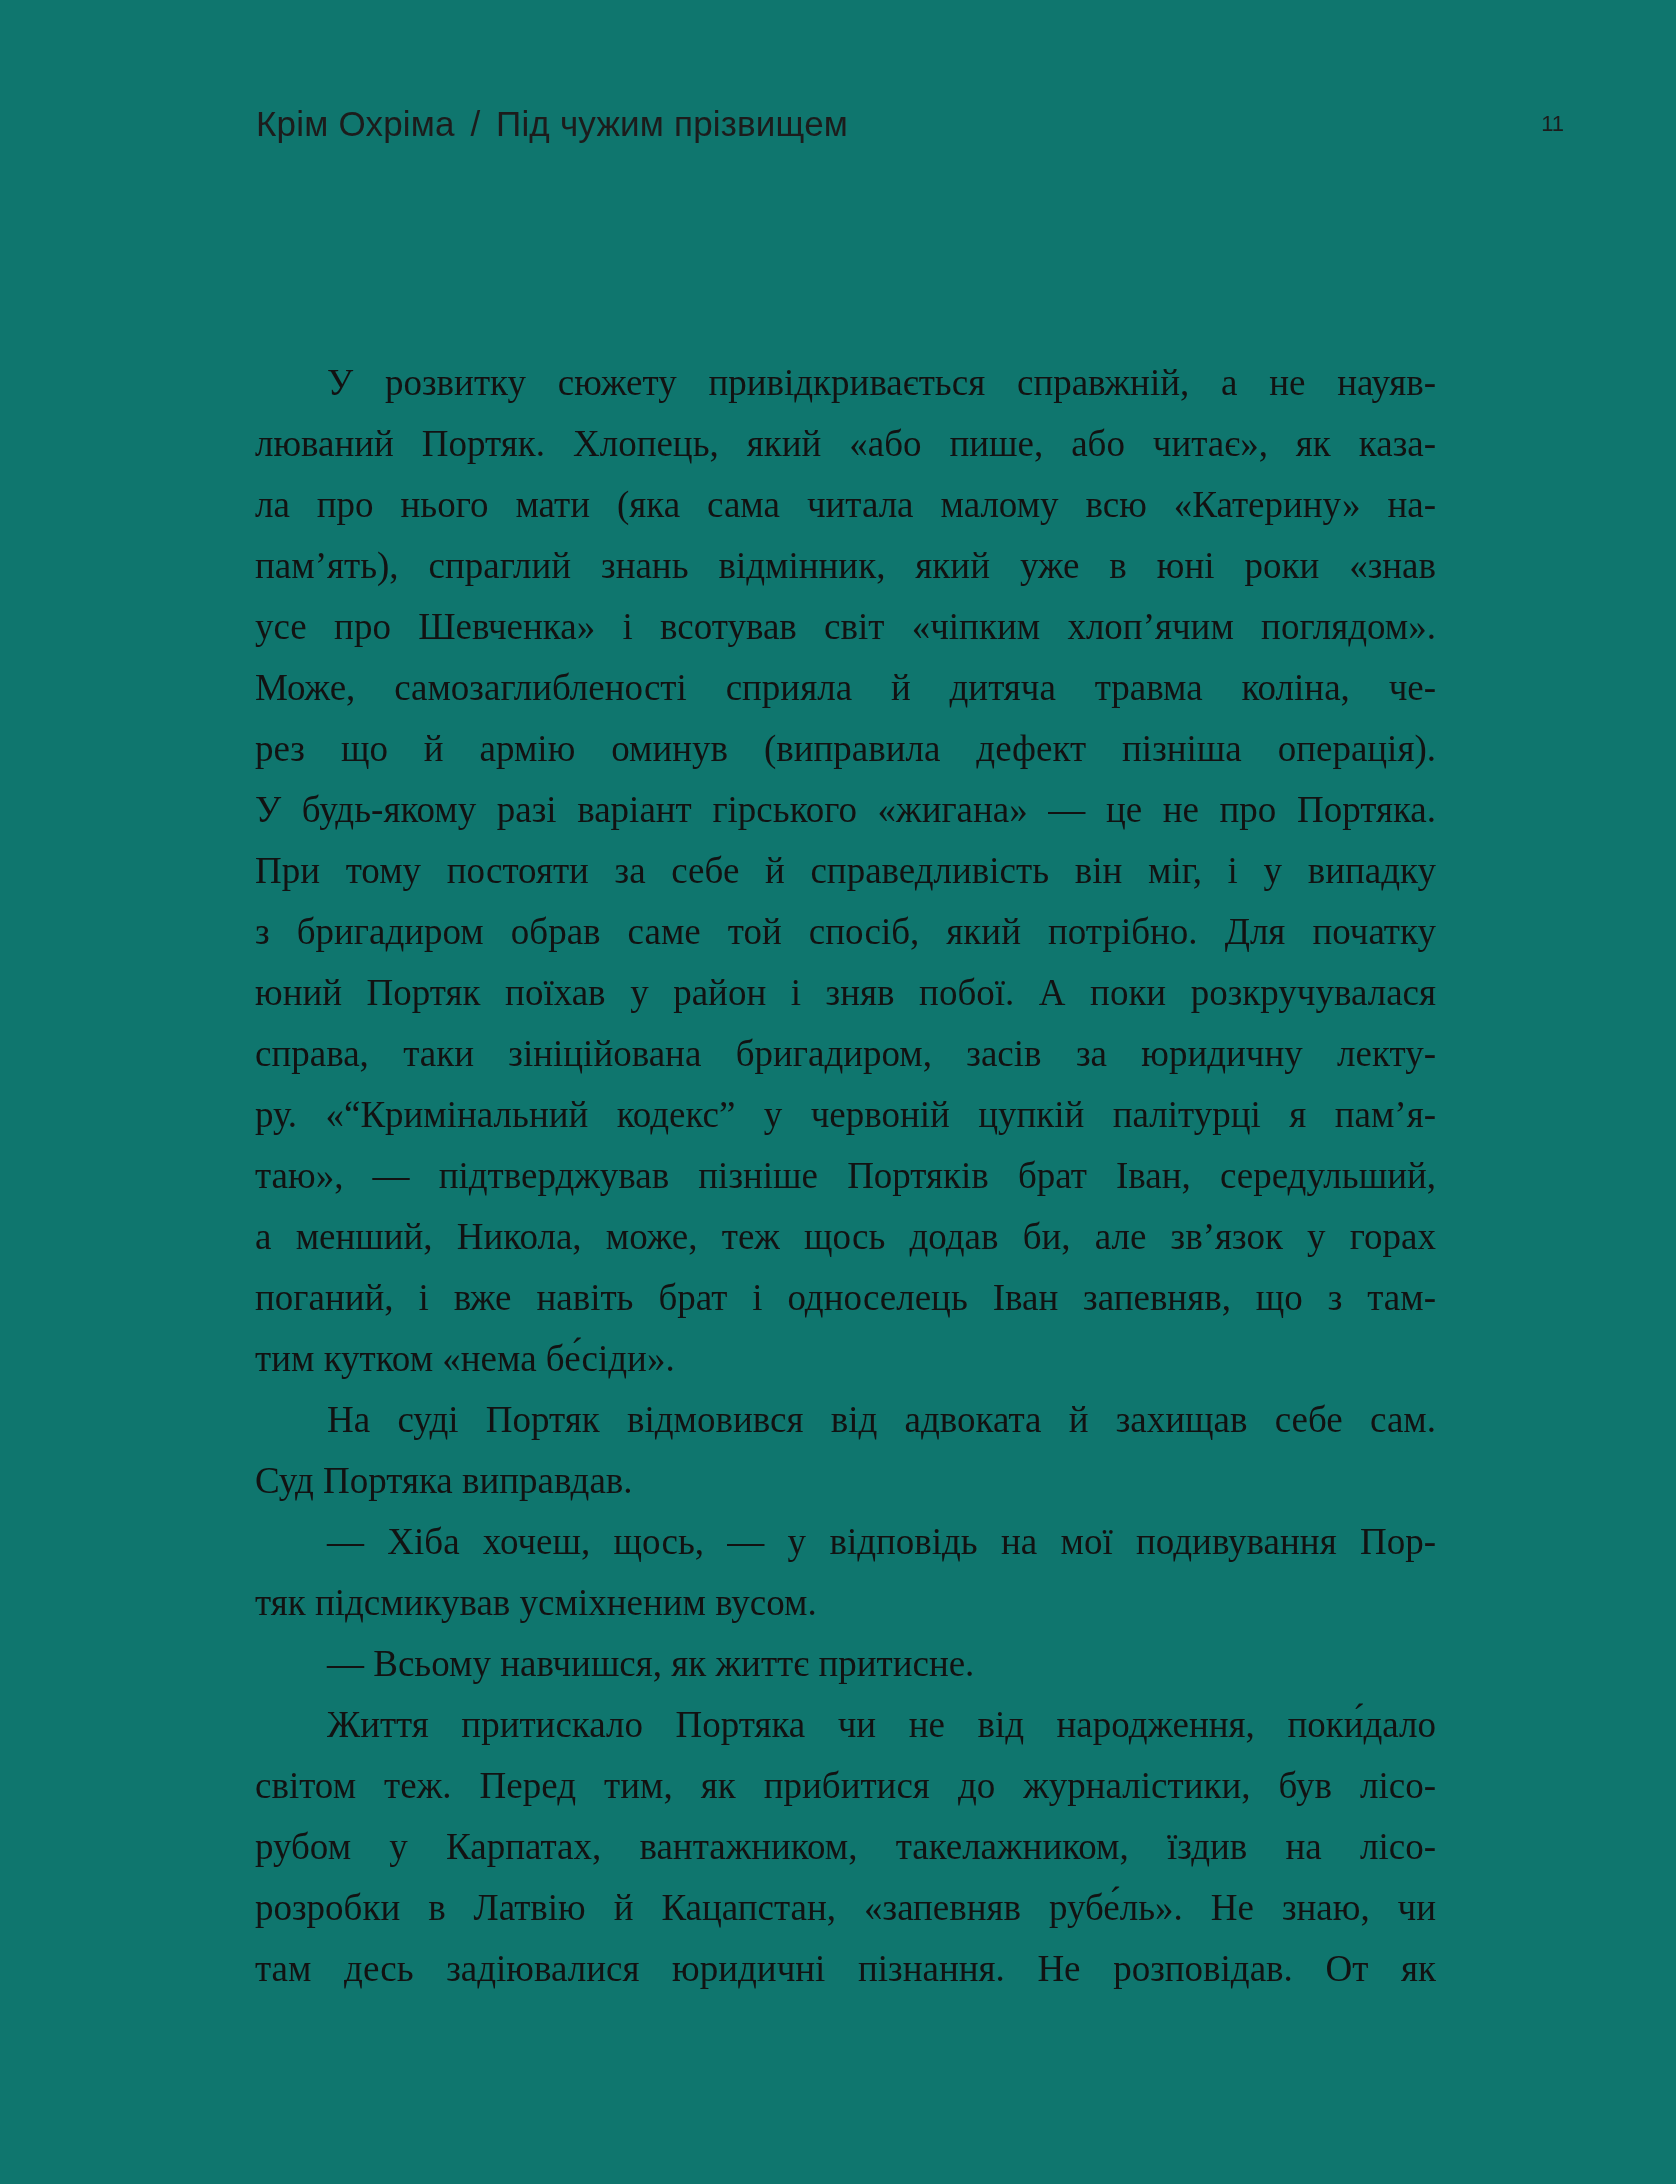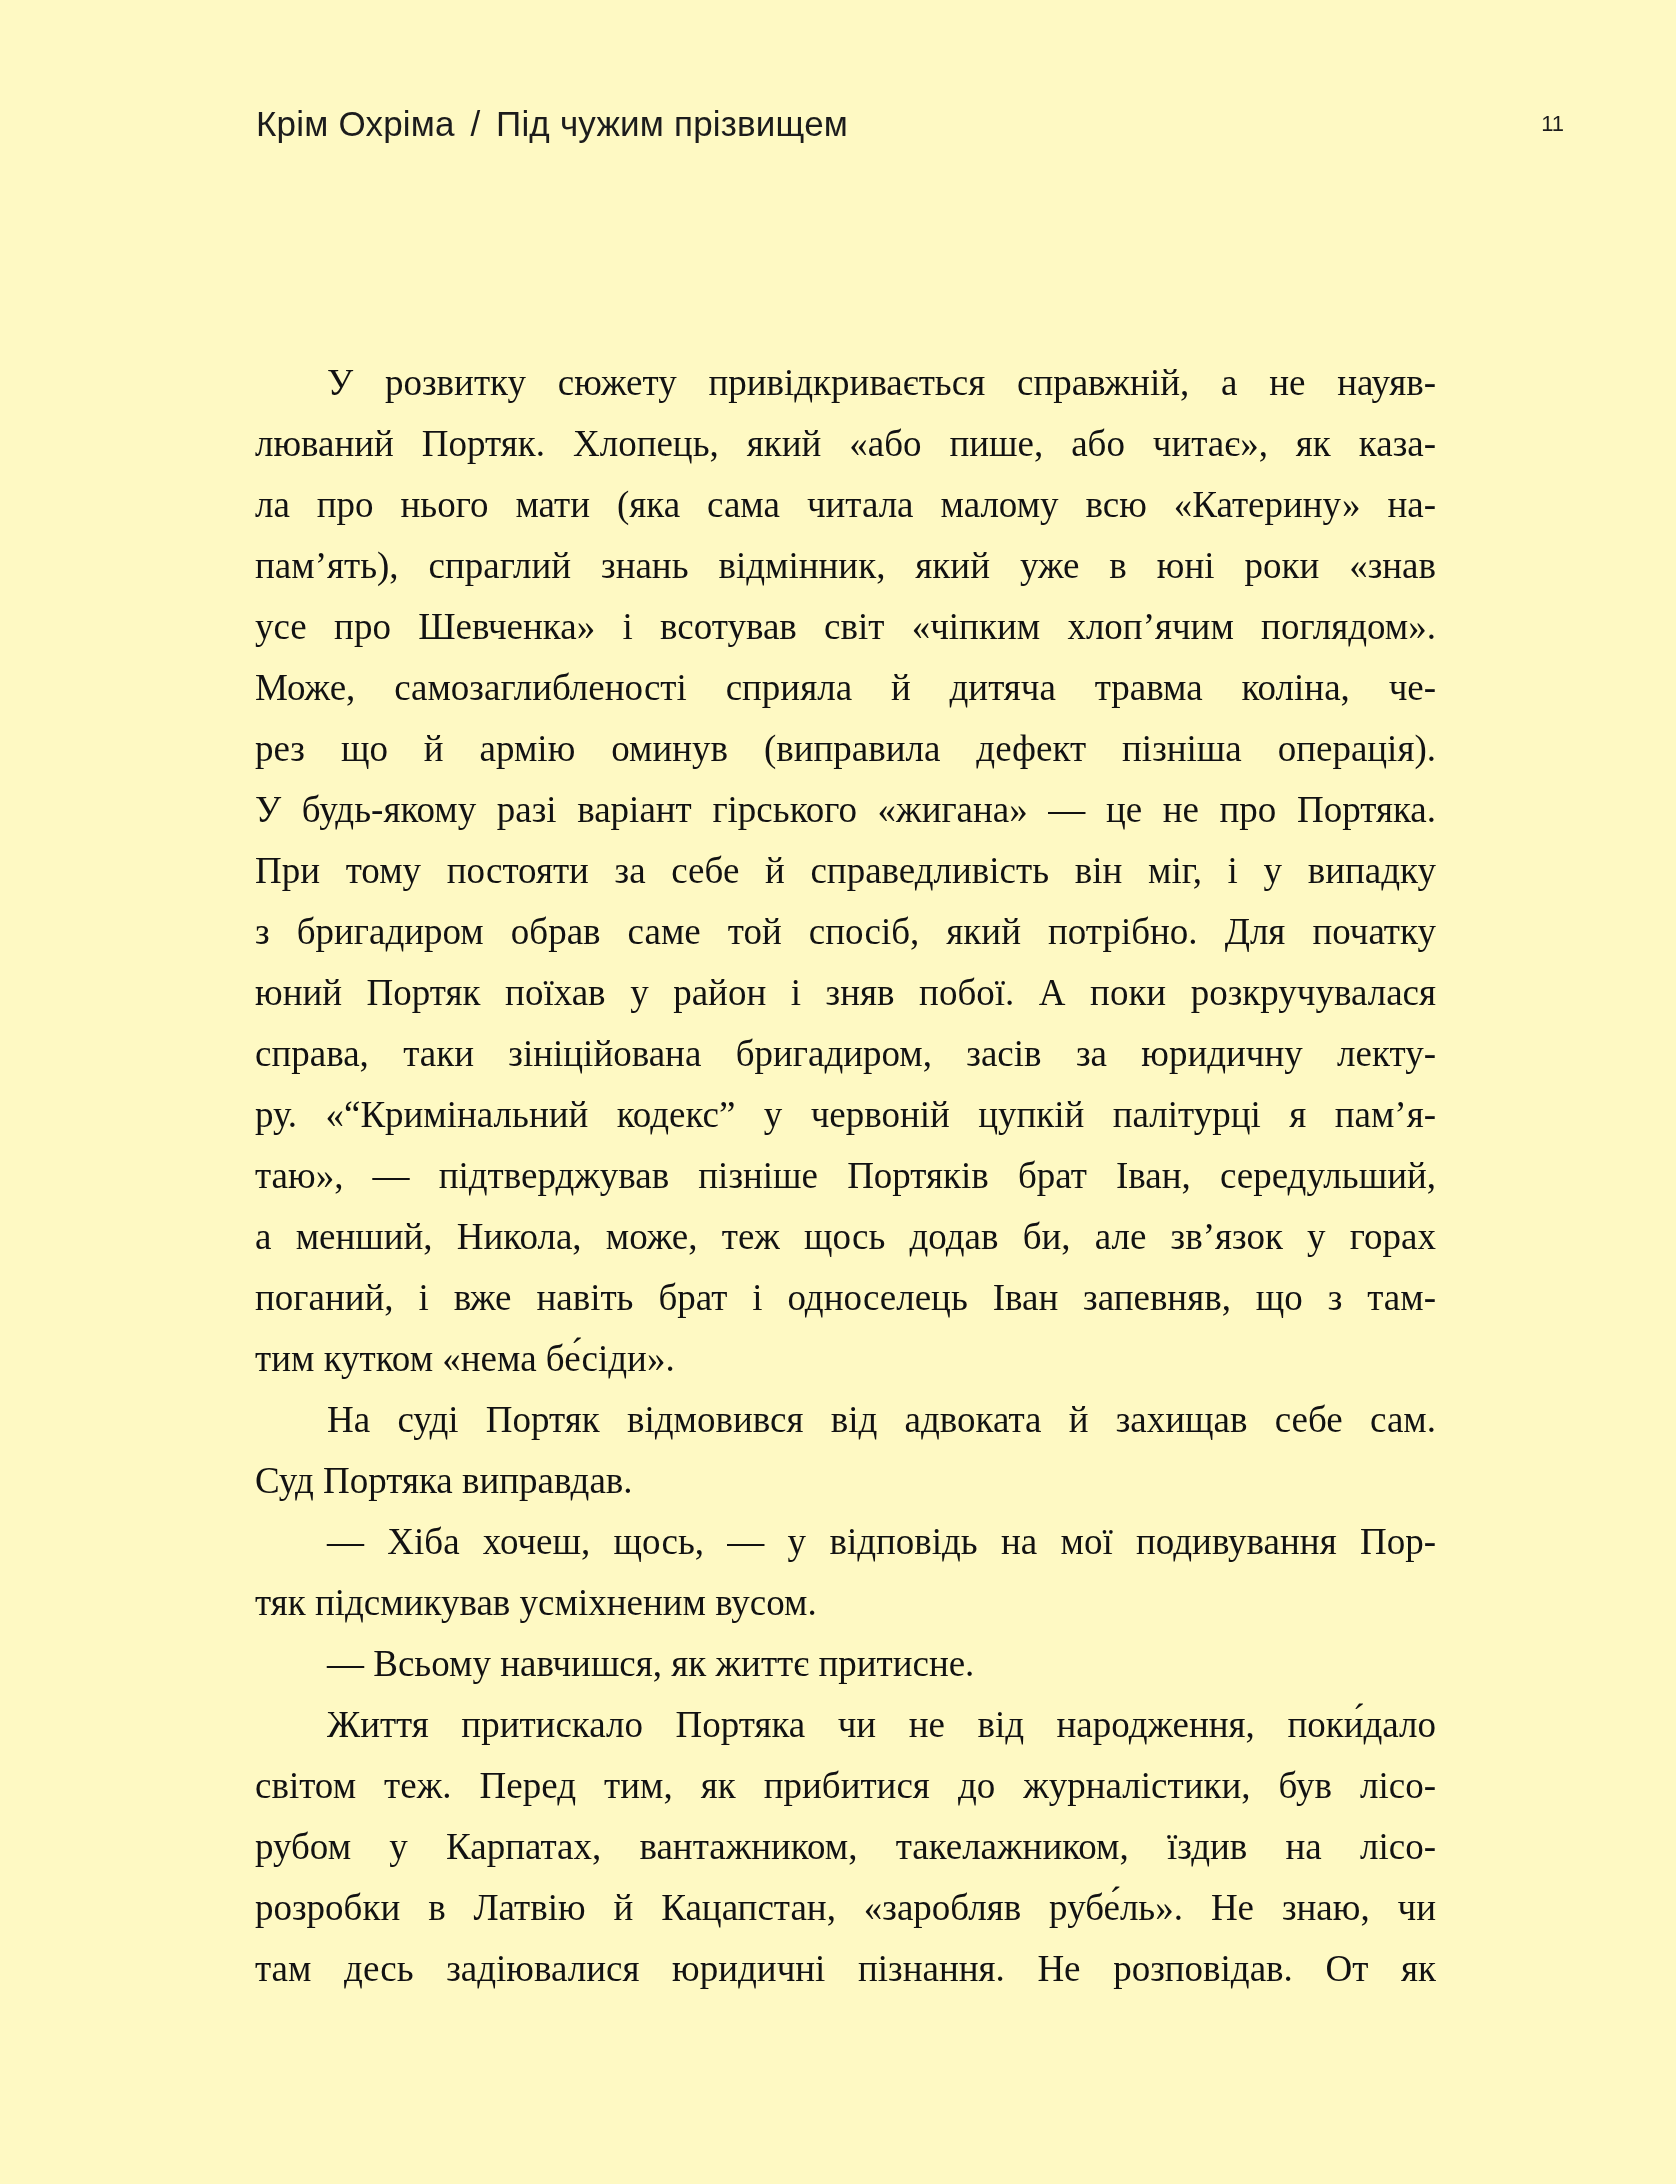--- a/index.html
+++ b/index.html
@@ -4,21 +4,21 @@
 <style>
   html, body {
     margin: 0;
     padding: 0;
     background: #e8e8e8;
   }
   .page {
     position: relative;
     width: 1677px;
     height: 2184px;
-    background: #fef9c3;
+    background: #0f766e;
     overflow: hidden;
   }
   
   .running-head {
     position: absolute;
     left: 256px;
     top: 101px;
     display: flex;
     align-items: baseline;
     font-family: "Liberation Sans", sans-serif;
@@ -100,18 +100,18 @@
     <div class="ln j">поганий, і вже навіть брат і односелець Іван запевняв, що з там-</div>
     <div class="ln">тим кутком «нема бе́сіди».</div>
     <div class="ln j in">На суді Портяк відмовився від адвоката й захищав себе сам.</div>
     <div class="ln">Суд Портяка виправдав.</div>
     <div class="ln j in">— Хіба хочеш, щось, — у відповідь на мої подивування Пор-</div>
     <div class="ln">тяк підсмикував усміхненим вусом.</div>
     <div class="ln in">— Всьому навчишся, як життє притисне.</div>
     <div class="ln j in">Життя притискало Портяка чи не від народження, поки́дало</div>
     <div class="ln j">світом теж. Перед тим, як прибитися до журналістики, був лісо-</div>
     <div class="ln j">рубом у Карпатах, вантажником, такелажником, їздив на лісо-</div>
-    <div class="ln j">розробки в Латвію й Кацапстан, «заробляв рубе́ль». Не знаю, чи</div>
+    <div class="ln j">розробки в Латвію й Кацапстан, «запевняв рубе́ль». Не знаю, чи</div>
     <div class="ln j">там десь задіювалися юридичні пізнання. Не розповідав. От як</div>
   </div>
 
 </div>
 
 
 </body></html>

